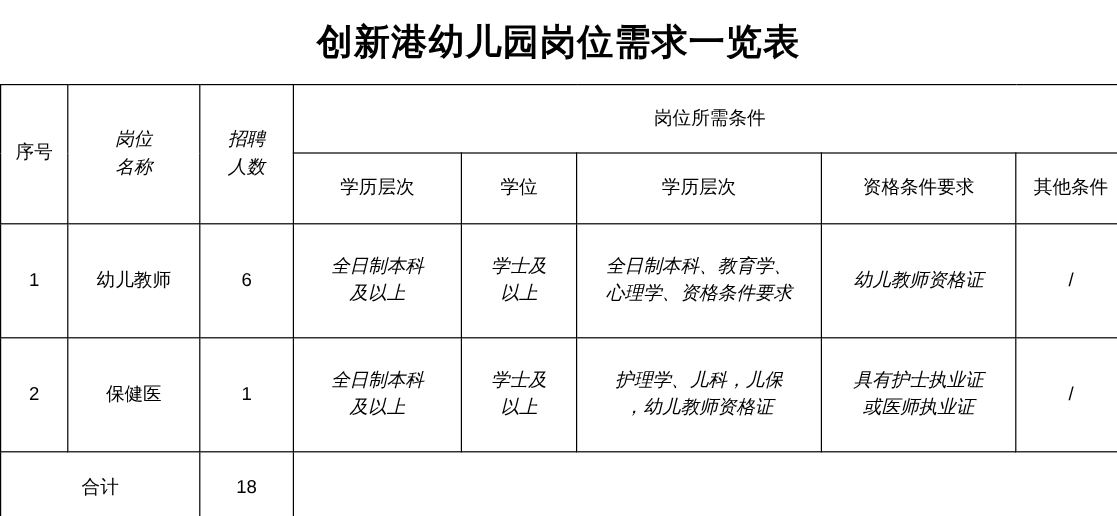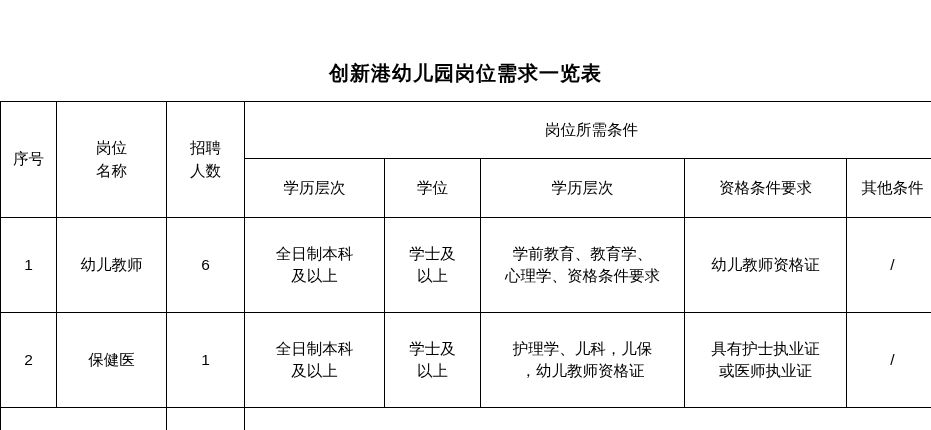--- a/index.html
+++ b/index.html
@@ -15,27 +15,26 @@
     overflow: hidden;
   }
   .page {
     width: 931px;
     height: 430px;
     position: relative;
     box-sizing: border-box;
   }
   .doc-title {
     text-align: center;
-    font-size: 20px;
+    font-size: 30px;
     font-weight: bold;
     letter-spacing: 1px;
     padding-top: 15px;
     padding-bottom: 14px;
     color: #000;
-    margin-top: 45px;
   }
   table.req-table {
     border-collapse: collapse;
     width: 908px;
     margin: 0 auto;
     table-layout: fixed;
   }
   table.req-table td {
     border: 1px solid #000000;
     text-align: center;
@@ -43,20 +42,21 @@
     font-size: 15.5px;
     line-height: 1.45;
     padding: 4px 3px;
     color: #000;
   }
   .hdr {
     font-weight: normal;
   }
   .cell-lines span {
     display: block;
+    font-style: italic;
   }
   
   .c-seq    { width: 56px; }
   .c-post   { width: 110px; }
   .c-num    { width: 78px; }
   .c-edu    { width: 140px; }
   .c-deg    { width: 96px; }
   .c-major  { width: 204px; }
   .c-qual   { width: 162px; }
   .c-other  { width: 92px; }
@@ -114,21 +114,21 @@
         <td>6</td>
         <td class="cell-lines">
           <span>全日制本科</span>
           <span>及以上</span>
         </td>
         <td class="cell-lines">
           <span>学士及</span>
           <span>以上</span>
         </td>
         <td class="cell-lines">
-          <span>学前教育、教育学、</span>
+          <span>全日制本科、教育学、</span>
           <span>心理学、资格条件要求</span>
         </td>
         <td class="cell-lines">
           <span>幼儿教师资格证</span>
         </td>
         <td>/</td>
       </tr>
 
       <tr class="row-data">
         <td>2</td>

